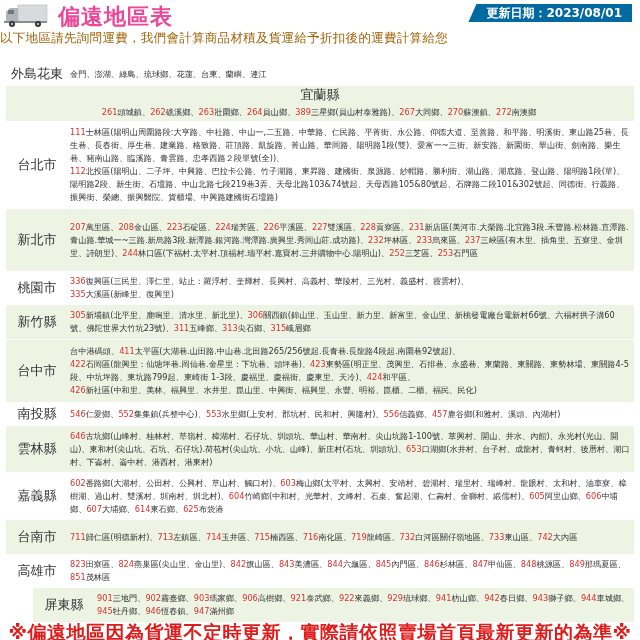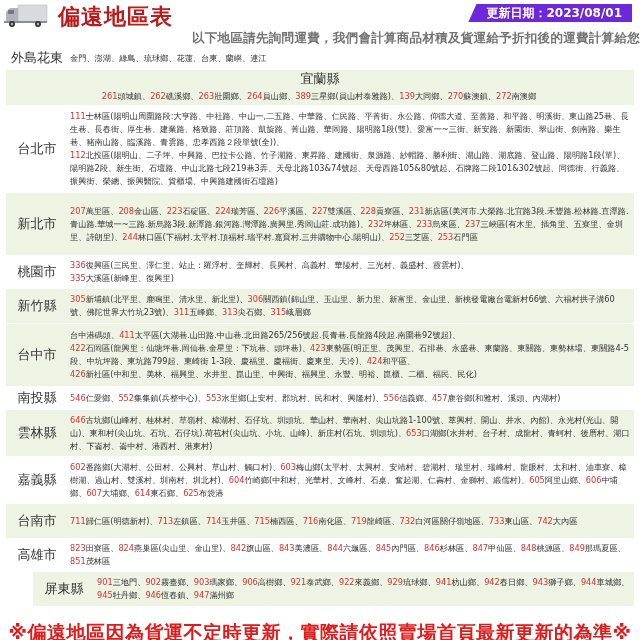--- a/index.html
+++ b/index.html
@@ -1,21 +1,21 @@
 <!DOCTYPE html>
 <html><head>
 <meta charset="utf-8">
 <style>
   html,body{margin:0;padding:0;background:#fff;}
   body{width:640px;height:640px;overflow:hidden;font-family:"DejaVu Sans","Liberation Sans",sans-serif;color:#333;position:relative;}
   .header{position:relative;height:30px;}
   .truck{position:absolute;left:4px;top:4px;width:44px;height:24px;}
-  .title{position:absolute;left:58px;top:2px;font-size:22px;font-weight:bold;color:#b91c1c;letter-spacing:1px;font-family:"DejaVu Sans",sans-serif;}
-  .date-badge{position:absolute;right:8px;top:4px;height:18px;background:#6d28d9;color:#fff;font-size:12px;font-weight:bold;line-height:18px;padding:0 10px 0 18px;clip-path:polygon(8px 0,100% 0,100% 100%,0 100%);}
-  .subtitle{position:absolute;left:0;right:0;top:30px;text-align:right;font-size:12.5px;font-weight:bold;color:#737373;letter-spacing:0.3px;}
+  .title{position:absolute;left:58px;top:2px;font-size:22px;font-weight:bold;color:#ec4899;letter-spacing:1px;font-family:"DejaVu Sans",sans-serif;}
+  .date-badge{position:absolute;right:8px;top:4px;height:18px;background:#0369a1;color:#fff;font-size:12px;font-weight:bold;line-height:18px;padding:0 10px 0 18px;clip-path:polygon(8px 0,100% 0,100% 100%,0 100%);}
+  .subtitle{position:absolute;left:0;right:0;top:30px;text-align:left;font-size:12.5px;font-weight:normal;color:#a16207;letter-spacing:0.3px;}
   .table{position:absolute;left:6px;top:47px;width:628px;}
   .row{display:flex;align-items:center;border-bottom:1px solid #fff;}
   .row.green{background:#eef4e4;}
   .row.white{background:#fff;}
   .region{width:62px;flex:none;text-align:center;font-family:"DejaVu Serif","Liberation Serif",serif;font-size:13px;color:#333;}
   .areas{flex:1;font-size:8.2px;line-height:13px;color:#333;padding:2px 4px 2px 2px;}
   .code{color:#d9312f;}
   .footer{position:absolute;left:0;right:0;top:620px;text-align:center;font-size:19px;font-weight:bold;color:#e01b1b;letter-spacing:0.5px;}
 </style>
 </head>
@@ -32,27 +32,27 @@
     <circle cx="8" cy="20" r="1.2" fill="#bbb"></circle>
     <circle cx="34" cy="20" r="1.2" fill="#bbb"></circle>
   </svg>
   <div class="title">偏遠地區表</div>
   <div class="date-badge">更新日期：2023/08/01</div>
 </div>
 
 <div class="subtitle">以下地區請先詢問運費，我們會計算商品材積及貨運給予折扣後的運費計算給您</div>
 
 <div class="table" id="table">
-    <div class="row white" style="min-height: 22px;">
+    <div class="row white" style="min-height: 22px; margin-top: 16px;">
       <div class="region">外島花東</div>
       <div class="areas">金門、澎湖、綠島、琉球鄉、花蓮、台東、蘭嶼、連江</div>
     </div>
     <div class="row green" style="min-height: 24px; flex-direction: column;">
       <div class="region">宜蘭縣</div>
-      <div class="areas"><span class="code">261</span>頭城鎮、<span class="code">262</span>礁溪鄉、<span class="code">263</span>壯圍鄉、<span class="code">264</span>員山鄉、<span class="code">389</span>三星鄉(員山村泰雅路)、<span class="code">139</span>大同鄉、<span class="code">270</span>蘇澳鎮、<span class="code">272</span>南澳鄉</div>
+      <div class="areas"><span class="code">261</span>頭城鎮、<span class="code">262</span>礁溪鄉、<span class="code">263</span>壯圍鄉、<span class="code">264</span>員山鄉、<span class="code">389</span>三星鄉(員山村泰雅路)、<span class="code">267</span>大同鄉、<span class="code">270</span>蘇澳鎮、<span class="code">272</span>南澳鄉</div>
     </div>
     <div class="row white" style="min-height: 86px;">
       <div class="region">台北市</div>
       <div class="areas"><span class="code">111</span>士林區(陽明山周圍路段:大亨路、中社路、中山一,二五路、中華路、仁民路、平菁街、永公路、仰德大道、至善路、和平路、明溪街、東山路25巷、長生巷、長春街、厚生巷、建業路、格致路、莊頂路、凱旋路、菁山路、華岡路、陽明路1段(雙)、愛富一~三街、新安路、新園街、翠山街、劍南路、樂生巷、豬南山路、臨溪路、青雲路、忠孝西路２段單號(全))、<br><span class="code">112</span>北投區(陽明山、二子坪、中興路、巴拉卡公路、竹子湖路、東昇路、建國街、泉源路、紗帽路、勝利街、湖山路、湖底路、登山路、陽明路1段(單)、陽明路2段、新生街、石壇路、中山北路七段219巷3弄、天母北路103&amp;74號起、天母西路105&amp;80號起、石牌路二段101&amp;302號起、同德街、行義路、振興街、榮總、振興醫院、貨櫃場、中興路建國街石壇路)</div>
     </div>
     <div class="row green" style="min-height: 62px;">
       <div class="region">新北市</div>
       <div class="areas"><span class="code">207</span>萬里區、<span class="code">208</span>金山區、<span class="code">223</span>石碇區、<span class="code">224</span>瑞芳區、<span class="code">226</span>平溪區、<span class="code">227</span>雙溪區、<span class="code">228</span>貢寮區、<span class="code">231</span>新店區(美河市.大榮路.北宜路3段.禾豐路.松林路.直潭路.青山路.華城一~三路.新烏路3段.新潭路.銀河路.灣潭路.廣興里.秀岡山莊.成功路)、<span class="code">232</span>坪林區、<span class="code">233</span>烏來區、<span class="code">237</span>三峽區(有木里、插角里、五寮里、金圳里、詩朗里)、<span class="code">244</span>林口區(下福村.太平村.頂福村.瑞平村.嘉寶村.三井購物中心.陽明山)、<span class="code">252</span>三芝區、<span class="code">253</span>石門區</div>
     </div>
     <div class="row white" style="min-height: 32px; justify-content: center;">

